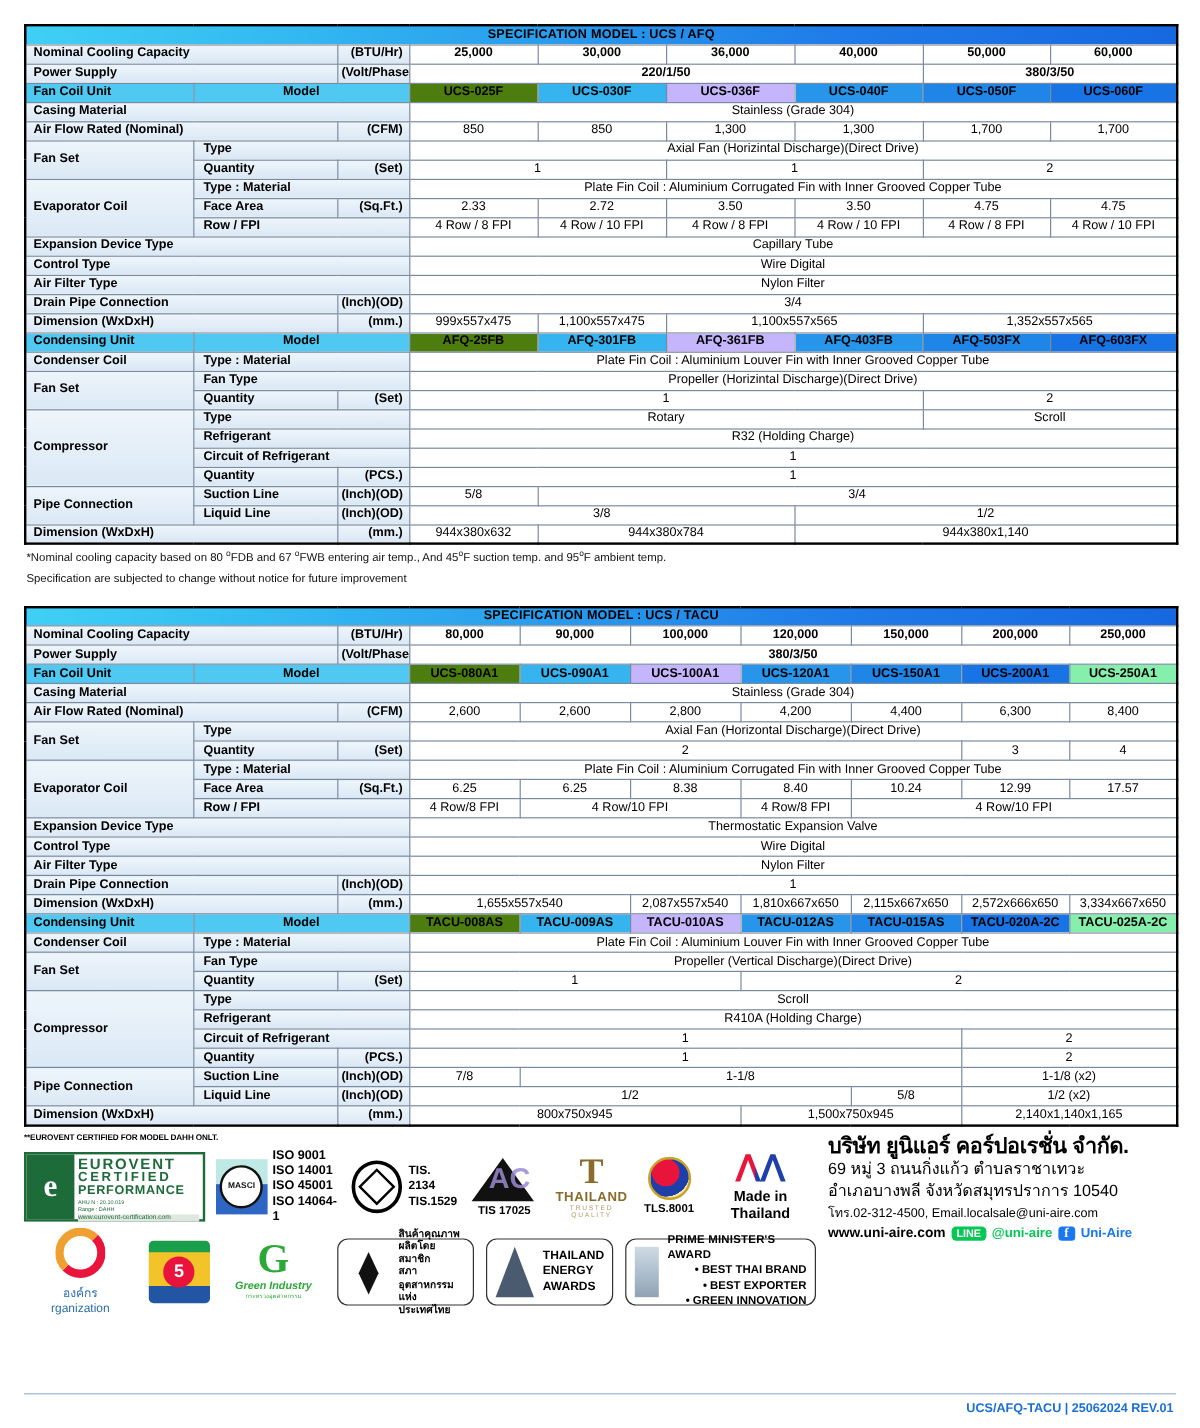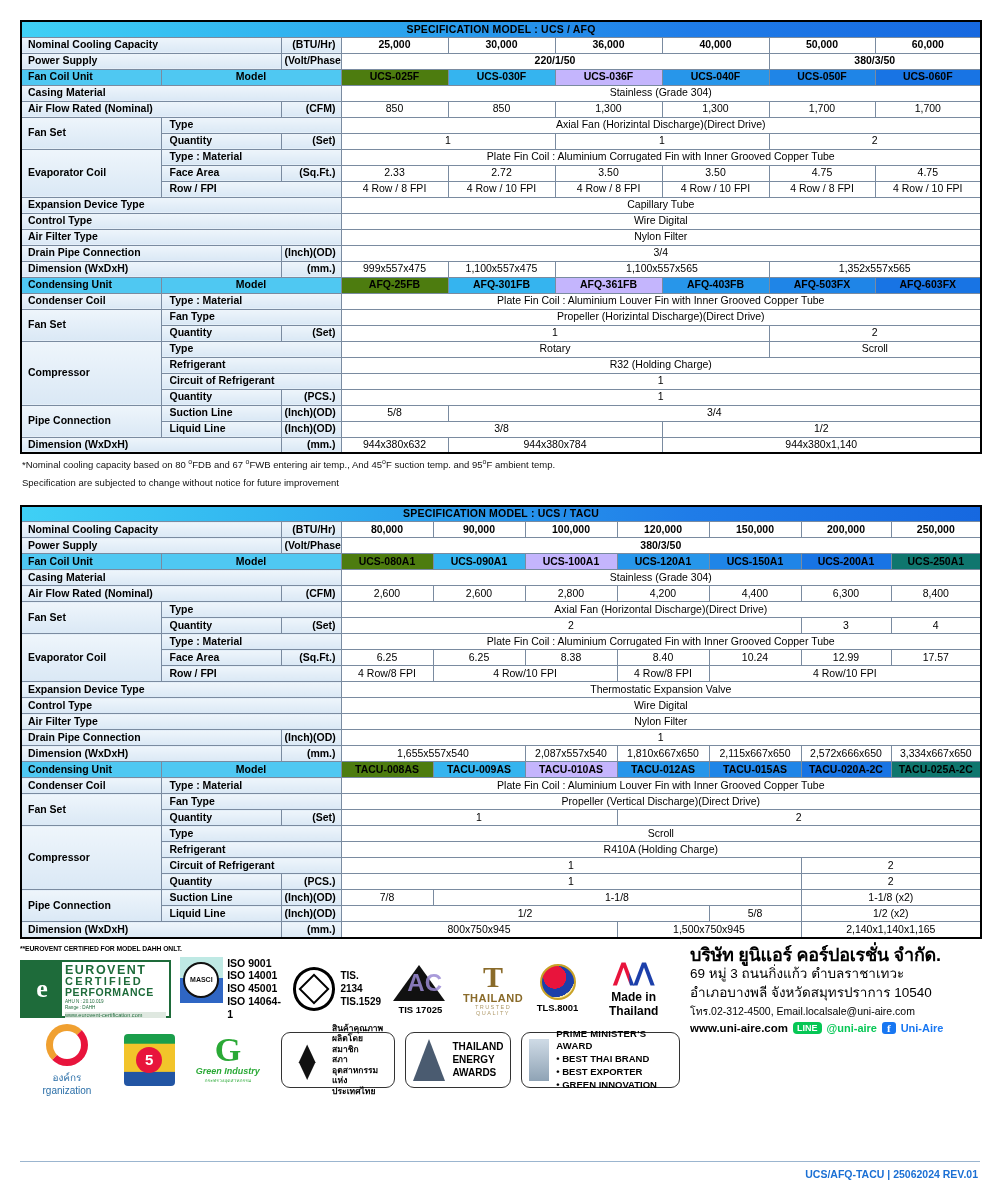--- a/index.html
+++ b/index.html
@@ -74,21 +74,21 @@
     border: 1px solid #ffffff;
   }
   .mh-cat { background: #4fc8f2; text-align: left !important; padding-left: 6px !important; }
   .mh-model { background: #4fc8f2; }
   .m1 { background: #4d7c0f; }
   .m2 { background: #35b4ef; }
   .m3 { background: #c4b5fd; }
   .m4 { background: #2796ea; }
   .m5 { background: #1f85e7; }
   .m6 { background: #1874e4; }
-  .m7 { background: #0f766e; }
+  .m7 { background: #86efac; }
 
   .note {
     font-size: 9.5px;
     color: #111;
     line-height: 1.55;
     margin: 3px 0 0 2px;
   }
   .note sup { font-size: 7px; vertical-align: super; }
 
   .gap { height: 14px; }
@@ -106,21 +106,21 @@
   .eurovent .tri { width: 40px; background: #1e6b3a; display:flex; align-items:center; justify-content:center; }
   .eurovent .tri .e { color:#fff; font-size: 26px; font-weight: bold; font-family:"Liberation Serif", serif; }
   .eurovent .txt { flex:1; padding: 2px 3px; }
   .eurovent .t1 { font-size: 12.5px; font-weight: bold; color: #1e6b3a; letter-spacing: 1.5px; line-height: 1.0; }
   .eurovent .t2 { font-size: 11px; font-weight: bold; color: #1e6b3a; letter-spacing: 2.2px; line-height: 1.0; }
   .eurovent .t3 { font-size: 10.5px; font-weight: bold; color: #1e6b3a; letter-spacing: .6px; line-height: 1.0; }
   .eurovent .t4 { font-size: 4.6px; color: #1e6b3a; line-height: 1.25; margin-top:1px; }
   .eurovent .t5 { font-size: 5.6px; color: #1e6b3a; background:#dfe8e0; margin-top:1px; }
 
   
-  .masci-wrap { display:flex; gap:4px; }
+  .masci-wrap { display:flex; align-items:center; gap:4px; }
   .masci { width: 46px; height: 46px; background: linear-gradient(to bottom,#bfe9e4 0%, #bfe9e4 45%, #2f66c4 46%, #2f66c4 100%);
            display:flex; align-items:center; justify-content:center; }
   .masci .globe { width: 36px; height: 36px; border-radius: 50%; background:#fff; border: 2px solid #111;
                   display:flex; align-items:center; justify-content:center; font-size:7px; font-weight:bold; color:#111; }
   .isolist { font-size: 10.5px; font-weight: bold; color:#000; line-height: 1.22; }
 
   
   .tis-wrap { display:flex; align-items:center; gap:5px; }
   .tiscircle { width: 44px; height: 44px; border-radius:50%; border: 3px solid #000; display:flex;
                align-items:center; justify-content:center; }
@@ -177,21 +177,21 @@
          font-size: 34px; color:#111; }
 
   .energy .tglyph { width:0;height:0;border-left:16px solid transparent;border-right:16px solid transparent;
                     border-bottom:42px solid #4a5b70; }
   .energy .etxt { font-size: 10px; font-weight:bold; line-height:1.3; }
 
   .pma .award { width:22px;height:42px; background:linear-gradient(to bottom,#cfdbe6,#8fa3b5); }
   .pma .ptxt { font-size: 9.5px; font-weight:bold; line-height:1.35; }
   .pma .ptxt .ttl { letter-spacing:.2px; }
   .pma .ptxt li { list-style: none; }
-  .pma .ptxt ul { margin:0; padding:0; }
+  .pma .ptxt ul { margin:0; padding:0;text-align:right; }
   .pma .ptxt ul li:before { content:"• "; }
 
   
   .company { width: 292px; padding-left: 4px; }
   .company .cname { font-size: 18px; font-weight: bold; color:#000; line-height:1.15; letter-spacing:-.3px;}
   .company .addr { font-size: 13.5px; color:#000; line-height:1.35; }
   .company .contact { font-size: 10.5px; color:#000; line-height:1.5; margin-top:2px;}
   .company .social { font-size: 11px; display:flex; align-items:center; gap:5px; margin-top:3px; flex-wrap:wrap;}
   .company .web { font-weight:bold; color:#000; font-size: 11.5px; }
   .line-badge { background:#06c755; color:#fff; border-radius:4px; padding:1px 4px; font-size:9px; font-weight:bold; }

